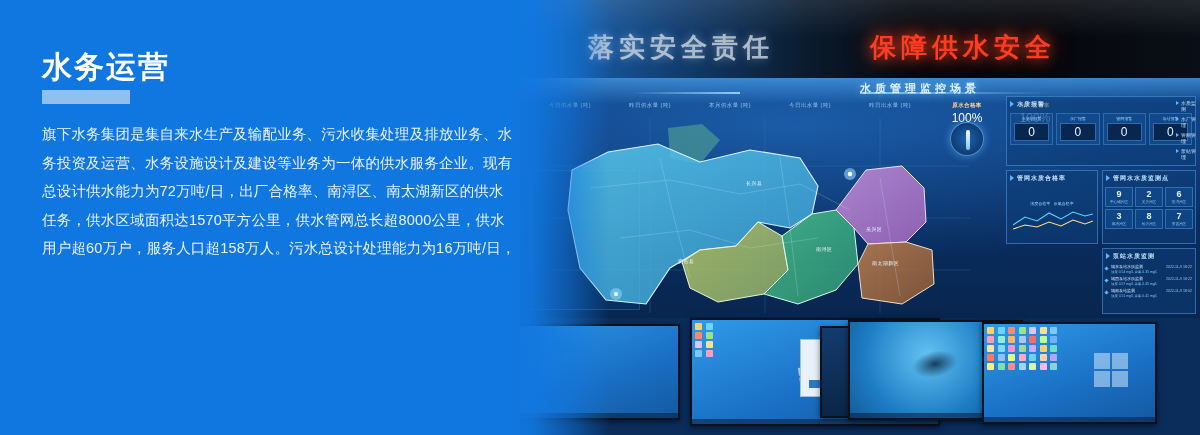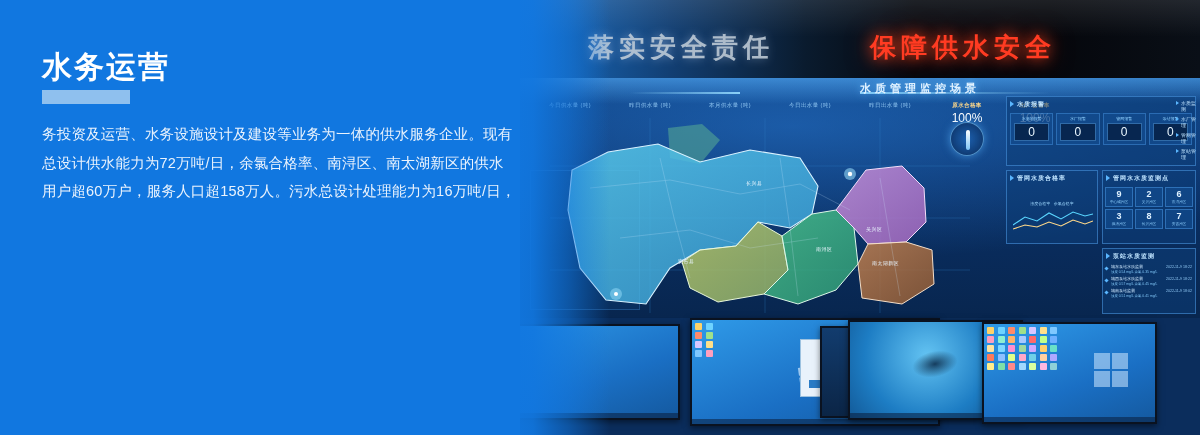--- a/index.html
+++ b/index.html
@@ -446,18 +446,20 @@
     </div>
   </div>
 
   <div class="leftpane"></div>
   <div class="fade"></div>
 
   <div class="title">水务运营</div>
   <div class="title-bar"></div>
 
   <div class="body-text">
+    <span>旗下水务集团是集自来水生产及输配业务、污水收集处理及排放业务、水</span>
     <span>务投资及运营、水务设施设计及建设等业务为一体的供水服务企业。现有</span>
-    <span>总设计供水能力为72万吨/日，余氯合格率、南浔区、南太湖新区的供水</span>
+    <span>总设计供水能力为72万吨/日，出厂合格率、南浔区、南太湖新区的供水</span>
+    <span>任务，供水区域面积达1570平方公里，供水管网总长超8000公里，供水</span>
     <span>用户超60万户，服务人口超158万人。污水总设计处理能力为16万吨/日，</span>
   </div>
 
 </div>
 
 </body></html>

